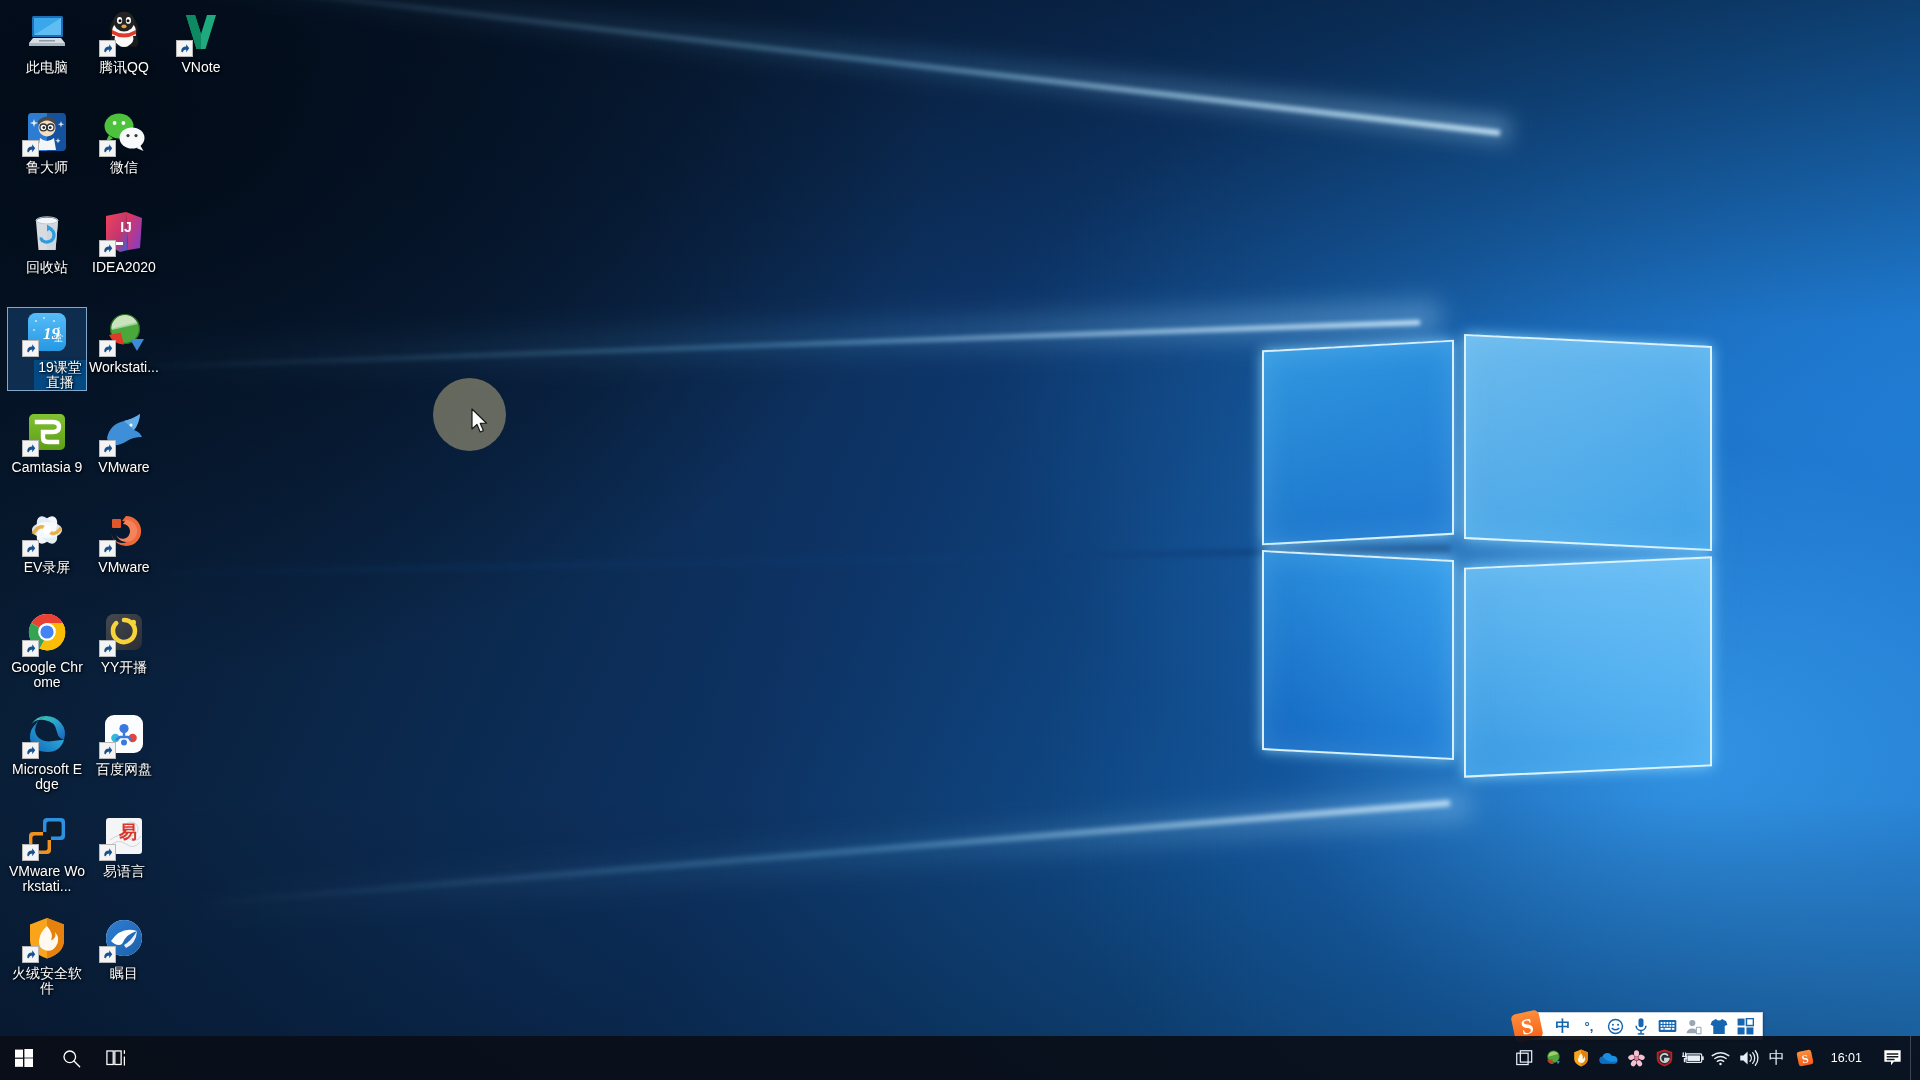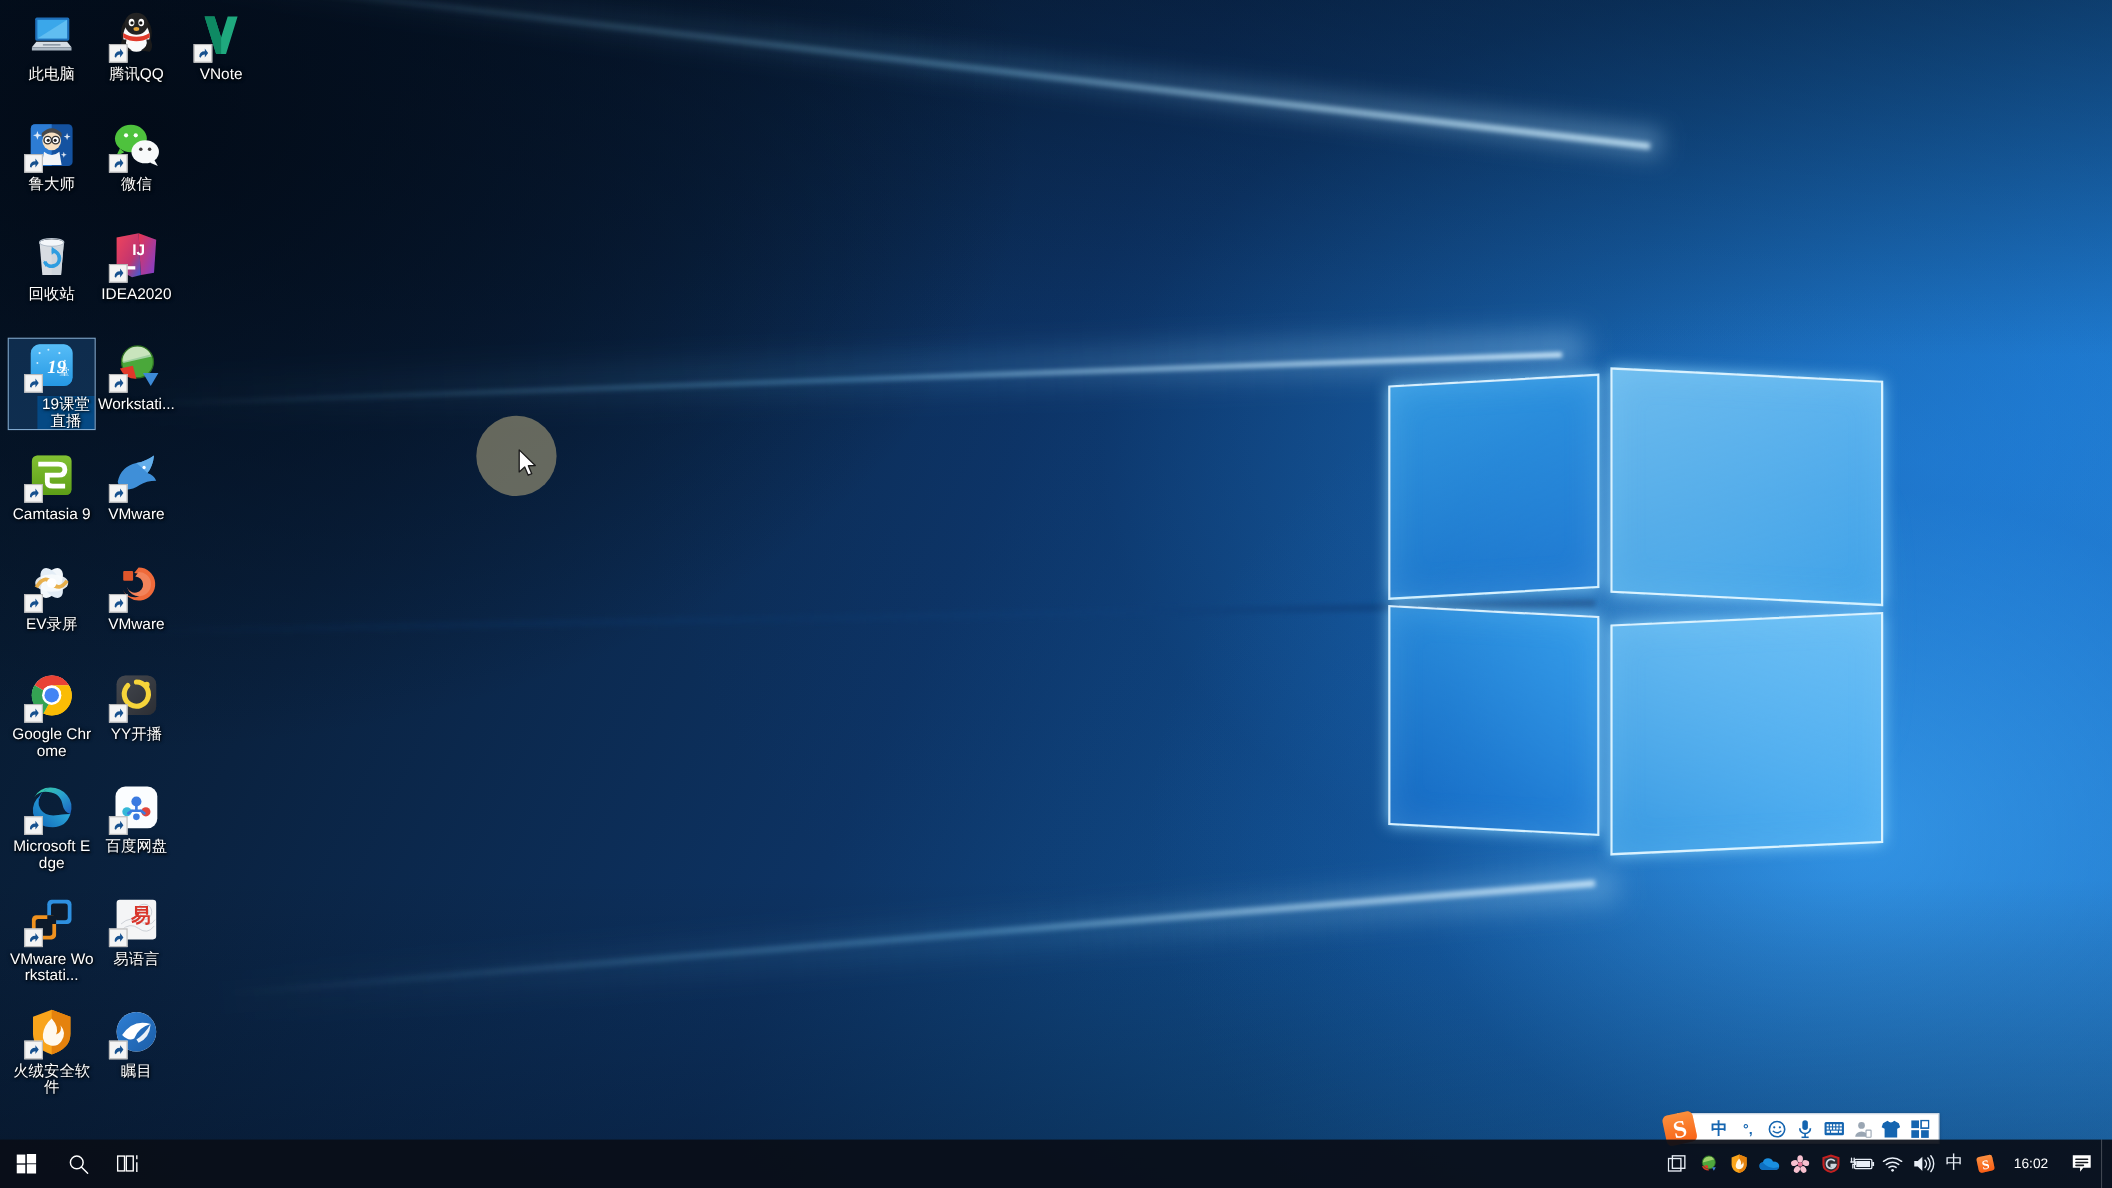--- a/index.html
+++ b/index.html
@@ -743,21 +743,21 @@
           </g>
           <defs>
               <linearGradient id="sg2" x1="0" y1="0" x2="0" y2="1">
             <stop offset="0" stop-color="#ffd27a"></stop>
                 <stop offset="1" stop-color="#f9540b"></stop>
           </linearGradient>
             </defs>
         </svg>
       </div>
       <div id="clock">
-        <span>16:02</span>
+        <span>16:01</span>
       </div>
       <div id="action-center">
         <svg width="19" height="18" viewBox="0 0 20 19">
           <path d="M1.4,1.4 L18.6,1.4 L18.6,13.4 L11.4,13.4 L8.4,17.2 L8.4,13.4 L1.4,13.4 Z" fill="#ffffff"></path>
           <g stroke="#14181f" stroke-width="1.5" stroke-linecap="round">
             <line x1="4.4" y1="5.2" x2="15.6" y2="5.2"></line>
             <line x1="4.4" y1="8.2" x2="15.6" y2="8.2"></line>
             <line x1="4.4" y1="11" x2="11.6" y2="11"></line>
           </g>
         </svg>

